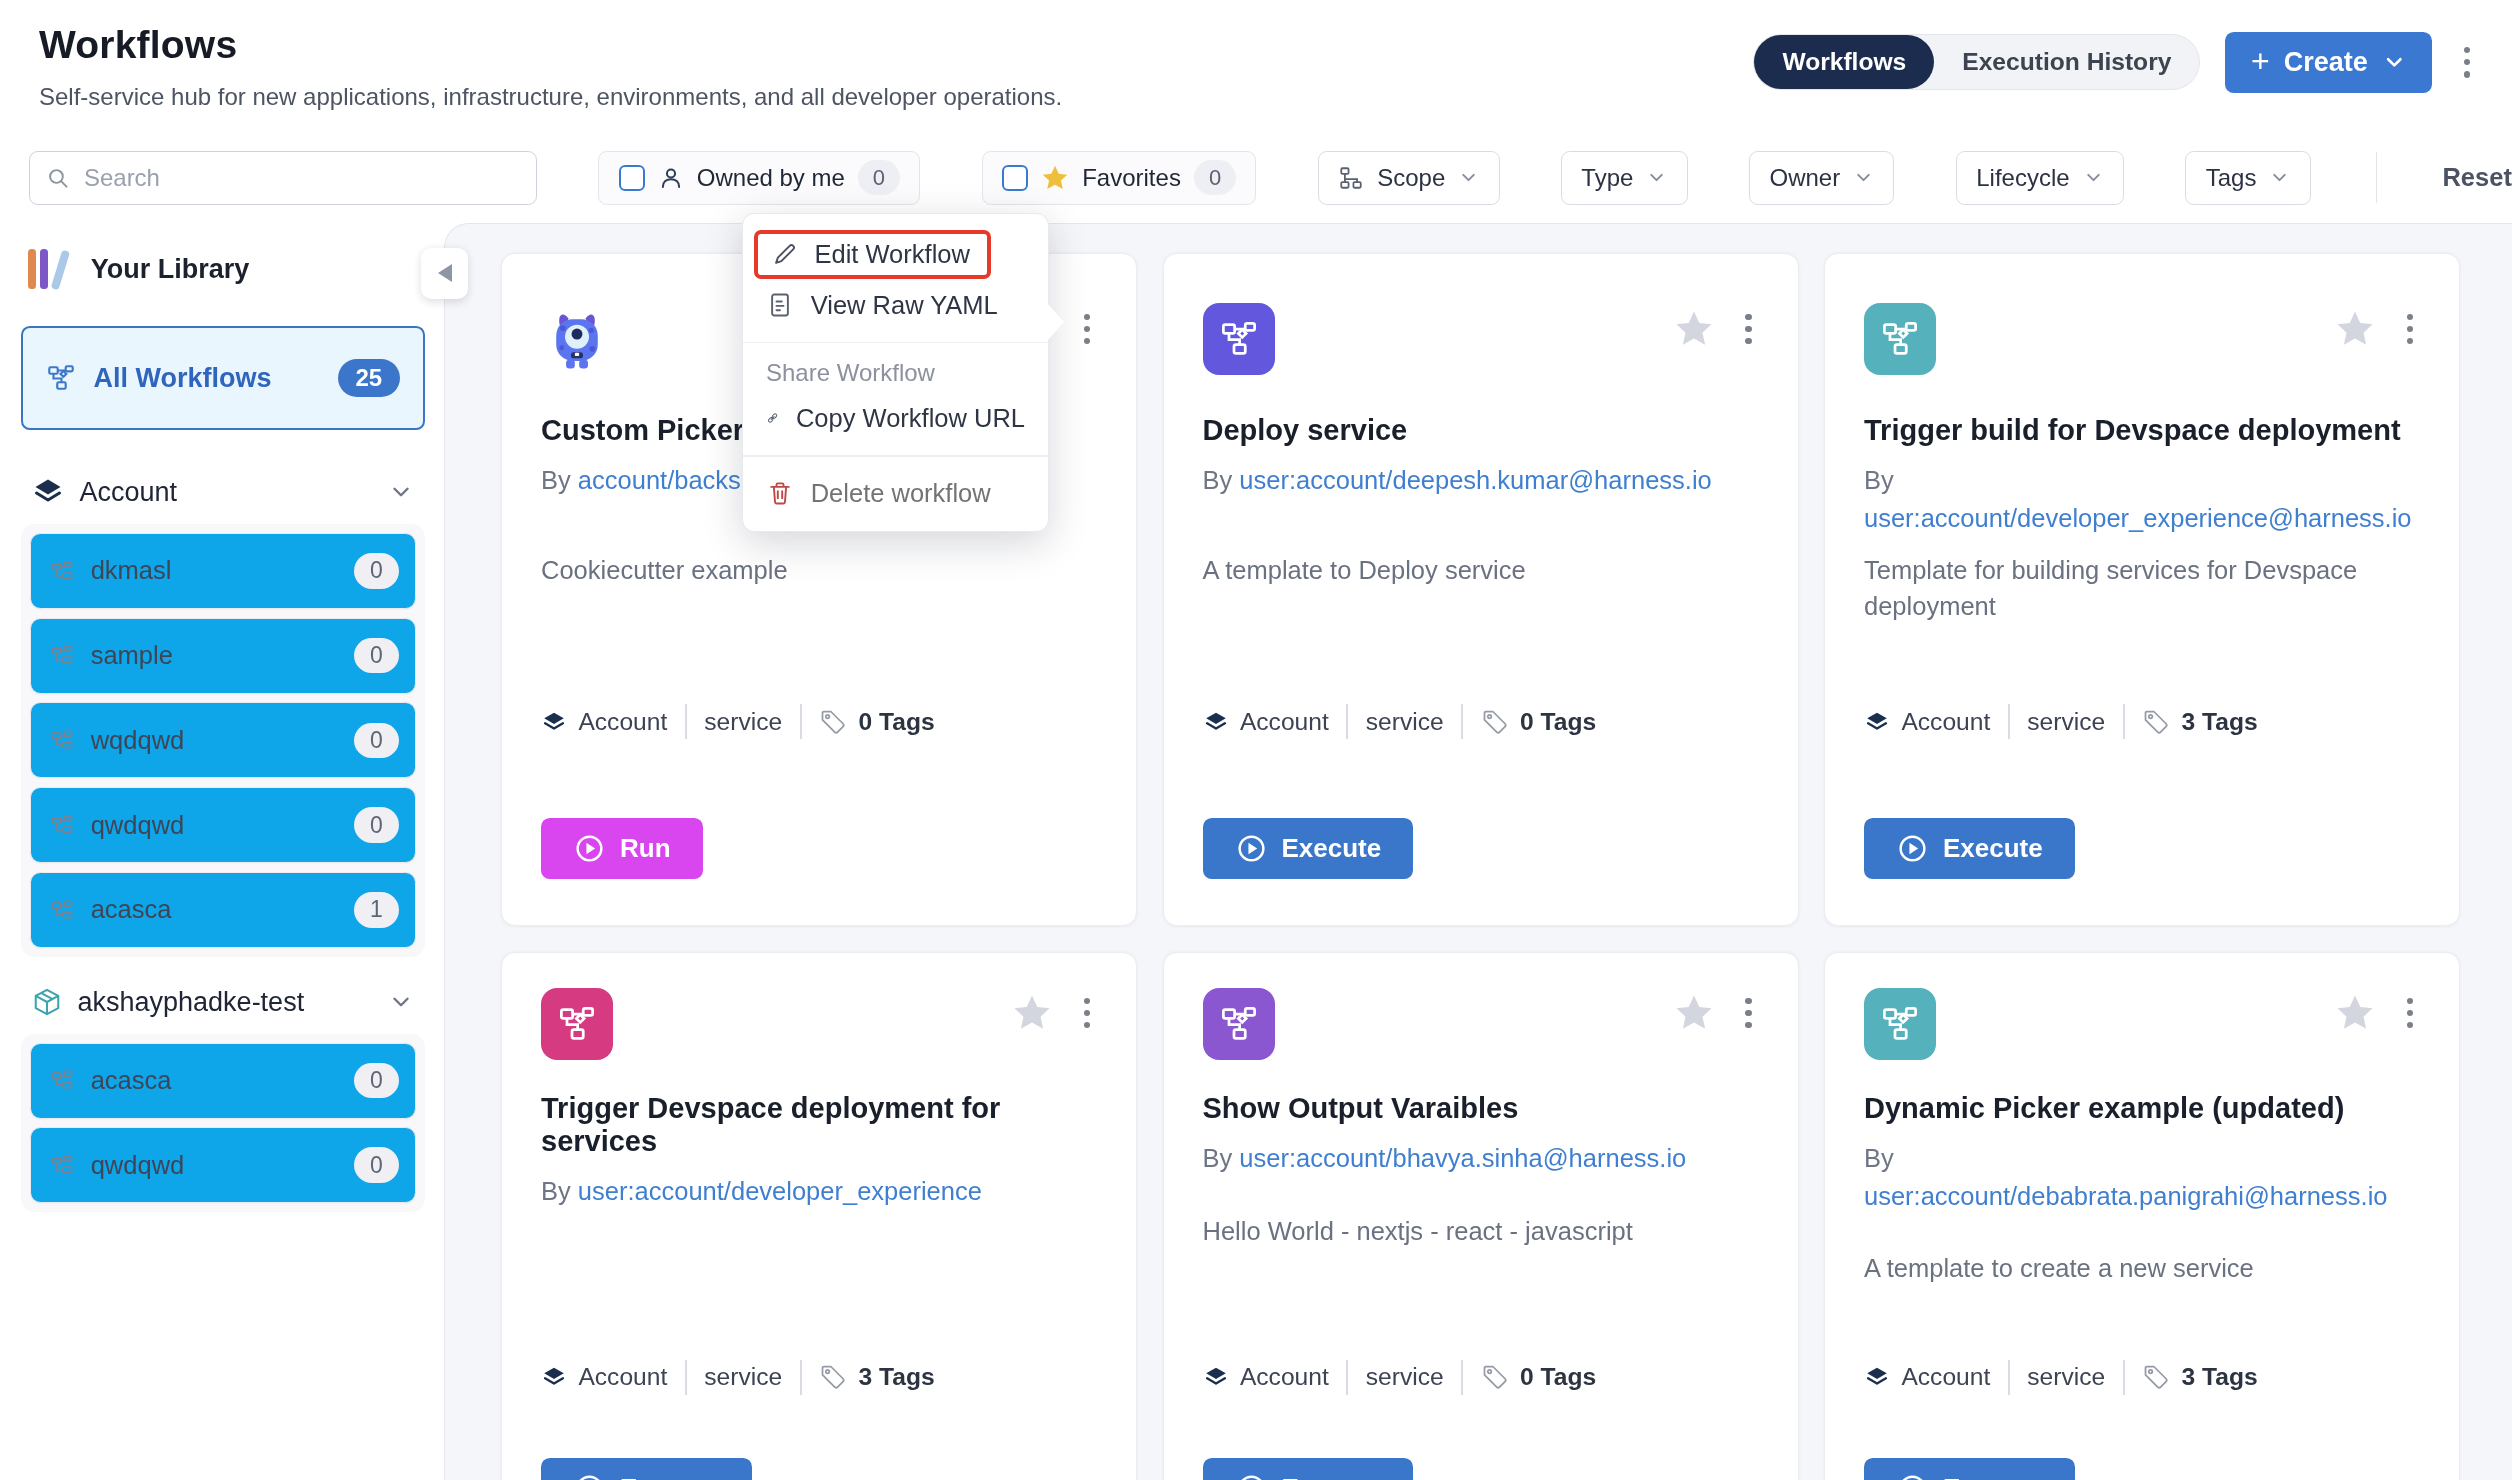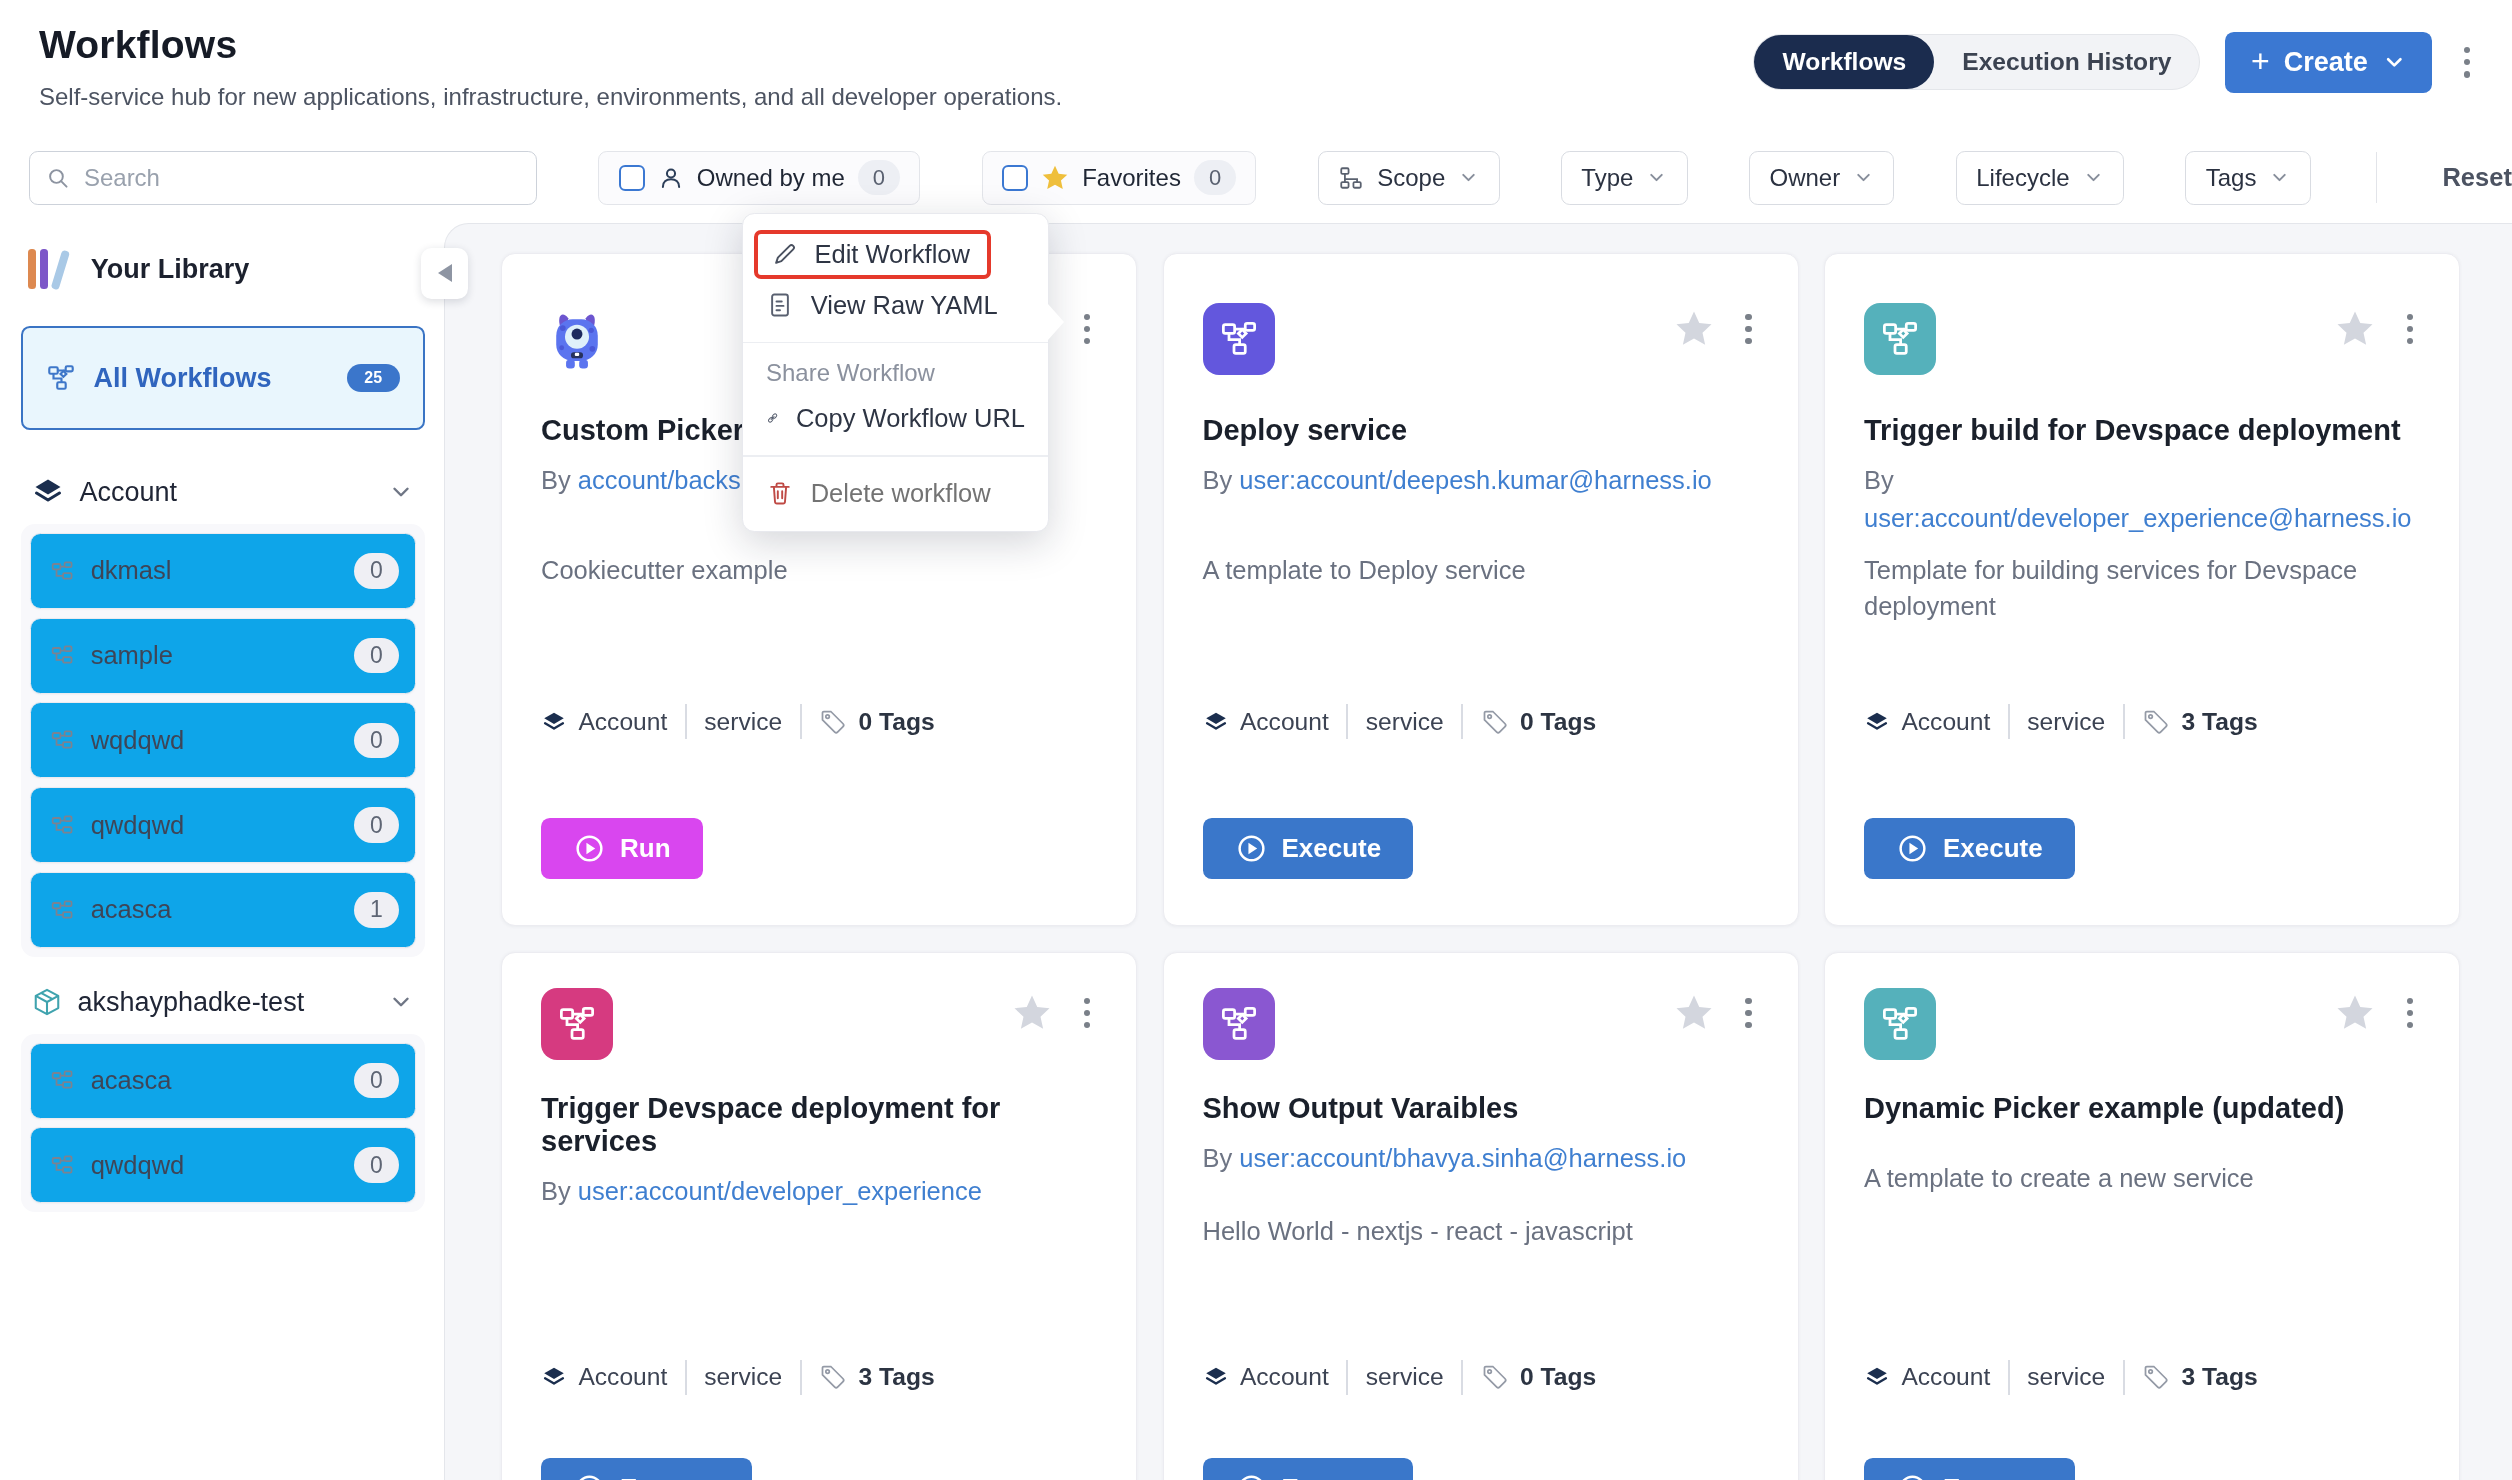--- a/index.html
+++ b/index.html
@@ -38,21 +38,21 @@
   .lib-head { display:flex; align-items:center; gap:30px; padding-left:7px; margin-bottom:37px; }
   .lib-icon { display:flex; align-items:flex-end; gap:4.4px; height:40px; }
   .lib-icon .b1 { width:8px; height:40px; border-radius:3.5px; background:#dd8950; }
   .lib-icon .b2 { width:8px; height:40px; border-radius:3.5px; background:#7d57c8; }
   .lib-icon .b3 { width:8px; height:40px; border-radius:3.5px; background:#a9c9e6; transform:rotate(17deg) translateX(3.5px); }
   .lib-title { font-size:27px; font-weight:600; color:#1c212e; }
   .collapse-tab { position:absolute; right:-24px; top:24.6px; width:47px; height:51px; background:#fff; border-radius:10.5px; box-shadow:0 2.6px 8.8px rgba(20,30,50,.14); display:flex; align-items:center; justify-content:center; z-index:6; cursor:pointer; }
   .tri-left { width:0; height:0; border-top:9.7px solid transparent; border-bottom:9.7px solid transparent; border-right:14px solid #8e95a3; }
   .aw-item { height:104px; border:2.6px solid #3a74c4; background:#e9f6fd; border-radius:8.8px; display:flex; align-items:center; gap:17.6px; padding:0 23px; margin-bottom:46px; cursor:pointer; }
   .aw-label { font-size:27px; font-weight:600; color:#3065be; flex:1; }
-  .aw-count { background:#3b76cb; color:#fff; border-radius:878px; padding:5.3px 17.6px; font-size:16px; font-weight:700; }
+  .aw-count { background:#3b76cb; color:#fff; border-radius:878px; padding:5.3px 17.6px; font-size:24px; font-weight:700; }
   .group-head { display:flex; align-items:center; gap:16px; padding:0 10.5px; margin:30px 0 16px; cursor:pointer; }
   .group-name { font-size:27px; color:#202636; flex:1; }
   .group-items { background:#f8f8fb; border-radius:14px; padding:8.8px; display:flex; flex-direction:column; gap:8.8px; }
   .side-item { background:#0ea5e9; border:1.8px solid #ebebf0; border-radius:10.5px; height:76px; display:flex; align-items:center; gap:16px; padding:0 16px 0 19.3px; box-shadow:0 0.9px 1.8px rgba(0,0,0,.03); cursor:pointer; }
   .side-label { font-size:25.5px; color:#3e4557; flex:1; }
   .side-count { background:#efeff4; color:#5e6574; border-radius:878px; padding:4.4px 16px; font-size:23px; }
   
   .content { flex:1; background:#f5f6f9; border-top-left-radius:24.6px; border-left:1.8px solid #e4e6eb; border-top:1.8px solid #e4e6eb; padding:29px 26px 0 56px; overflow:hidden; }
   .grid { display:flex; flex-wrap:wrap; gap:25.5px; }
   .card { width:636px; height:673px; background:#fff; border:1.8px solid #ececf1; border-radius:14px; padding:0 39px; display:flex; flex-direction:column; box-shadow:0 0.9px 3.5px rgba(27,36,54,.05); }
@@ -614,20 +614,24 @@
                 <path d="M16 2 L20.2 11.2 30 12.2 22.8 18.9 24.9 28.6 16 23.6 7.1 28.6 9.2 18.9 2 12.2 11.8 11.2 Z" fill="#d3d6de"></path>
               </svg>
             <div class="kebab">
                 <i></i>
                 <i></i>
                 <i></i>
               </div>
           </div>
         </div>
         <div class="card-title">Dynamic Picker example (updated)</div>
+        <div class="card-by">
+          <span>By</span>
+          <a>user:account/debabrata.panigrahi@harness.io</a>
+        </div>
         <div class="card-desc">A template to create a new service</div>
         <div class="spacer"></div>
         <div class="card-meta">
           <span class="meta-item">
               <svg width="26" height="26" viewBox="0 0 32 32">
                 <path d="M16 4.5 L28 11.5 L16 18.5 L4 11.5 Z" fill="#1b2e4e"></path>
                 <path d="M5 17.5 L16 24 L27 17.5" fill="none" stroke="#1b2e4e" stroke-width="2.8" stroke-linecap="round" stroke-linejoin="round"></path>
               </svg>
               <span>Account</span>
             </span>

